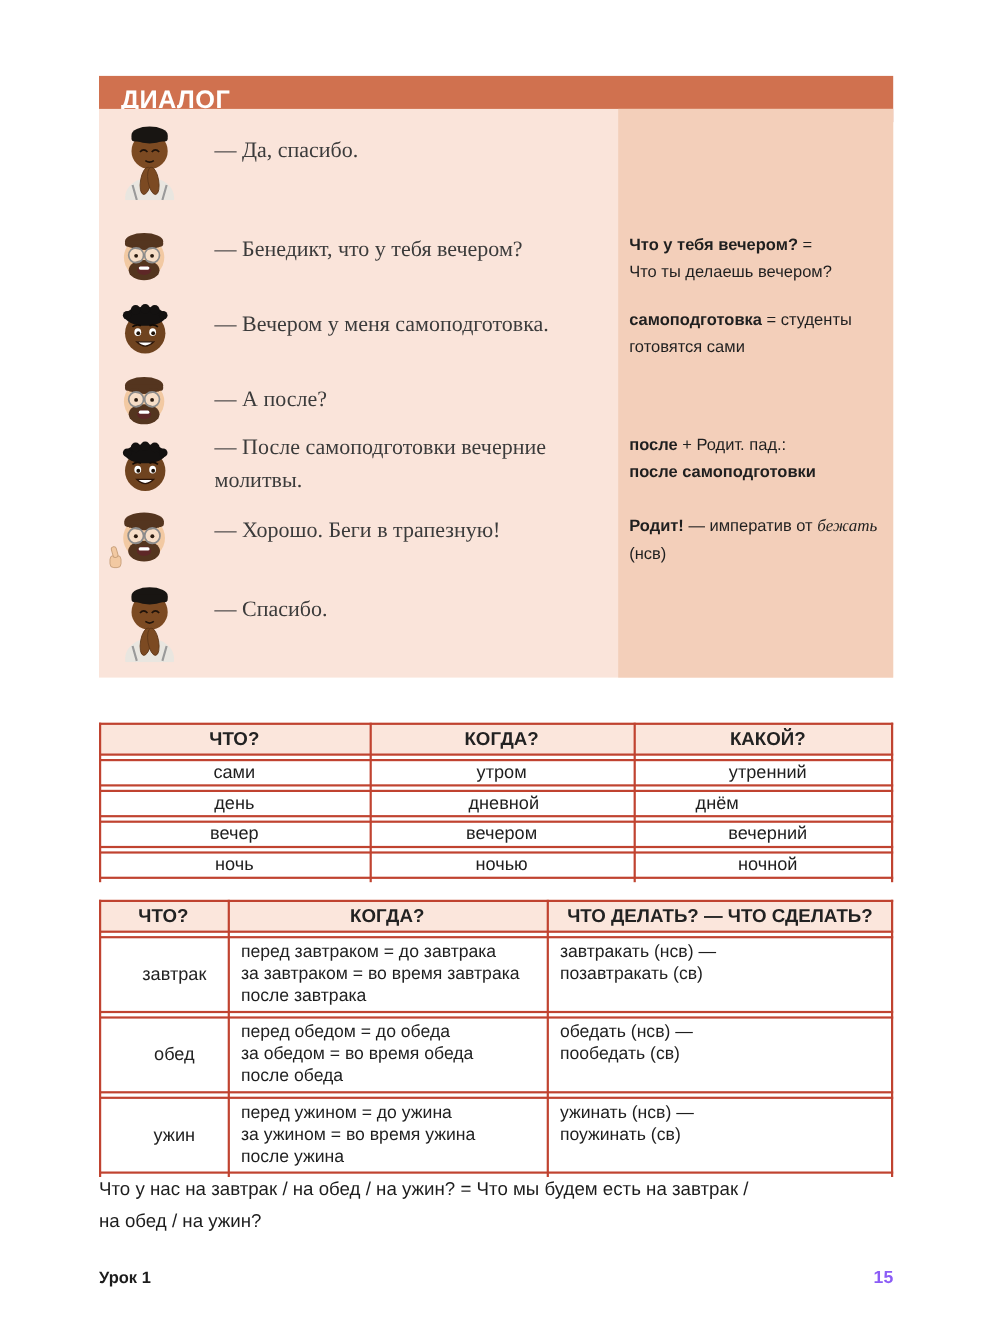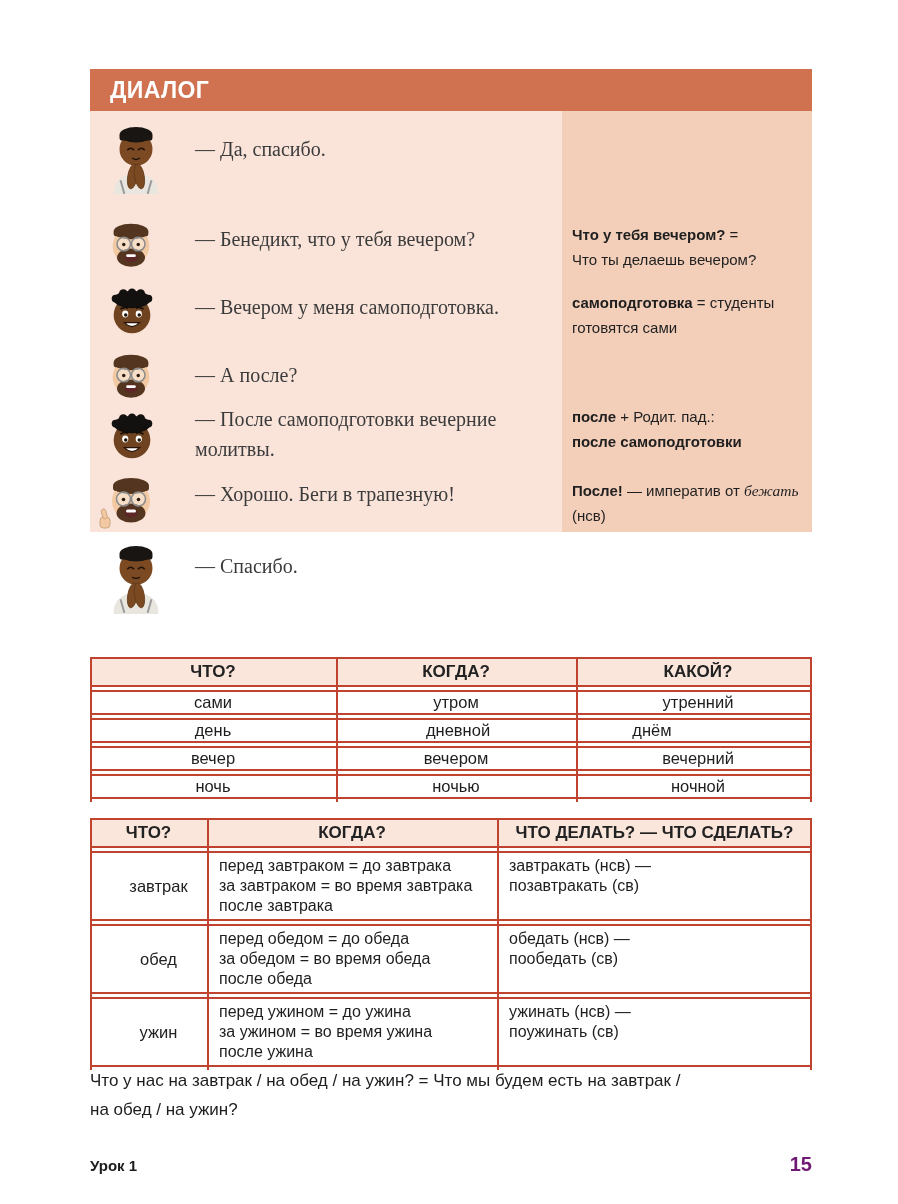--- a/index.html
+++ b/index.html
@@ -21,21 +21,21 @@
     overflow:hidden;
   }
   
   .title-bar{
     position:absolute;left:90px;top:69px;width:722px;height:42px;
     background:var(--accent);
     color:#fff;font-size:23px;font-weight:800;letter-spacing:.4px;
     line-height:42px;padding-left:20px;
   }
   .dialog-wrap{
-    position:absolute;left:90px;top:111px;width:722px;height:421px;
+    position:absolute;left:90px;top:99px;width:722px;height:517px;
     background:var(--panel);
   }
   .dialog-side{
     position:absolute;left:472px;top:0;width:250px;height:100%;
     background:var(--sidebar);
   }
   .avatar{position:absolute;}
   .a1{left:15px;top:9px;}
   .a2{left:12px;top:104px;}
   .a3{left:13px;top:172px;}
@@ -92,21 +92,21 @@
   .bottom-note{
     position:absolute;left:90px;top:1066px;width:710px;
     font-size:17px;line-height:29px;color:#1d1d1d;
     white-space:pre-line;
   }
   .footer{
     position:absolute;left:90px;top:1153px;width:722px;
     display:flex;justify-content:space-between;align-items:baseline;
   }
   .footer .lesson{font-size:15px;font-weight:700;color:#1c1c1c;}
-  .footer .pnum{font-size:20px;font-weight:700;color:#701a75;}
+  .footer .pnum{font-size:16px;font-weight:700;color:#8b5cf6;}
   .defs{position:absolute;width:0;height:0;overflow:hidden;}
 </style>
 </head>
 <body>
 
 <svg class="defs" xmlns="http://www.w3.org/2000/svg">
   <symbol id="sym-student-pray" viewBox="0 0 64 76">
     <ellipse cx="32" cy="74" rx="23" ry="19" fill="#e9e6e0"></ellipse>
     <path d="M16 62 L20 76 M48 62 L44 76" stroke="#9a9a9a" stroke-width="2" fill="none"></path>
     <circle cx="32" cy="30" r="17" fill="#7c4a22"></circle>
@@ -200,21 +200,21 @@
       <span>Что ты делаешь вечером?</span>
     </div>
     <div class="note n2">
       <span class="b">самоподготовка</span><span> = студенты готовятся сами</span>
     </div>
     <div class="note n3">
       <span class="b">после</span><span> + Родит. пад.:</span><br>
       <span class="b">после самоподготовки</span>
     </div>
     <div class="note n4">
-      <span class="b">После!</span><span> — императив от </span><span class="it">бежать</span><br>
+      <span class="b">Родит!</span><span> — императив от </span><span class="it">бежать</span><br>
       <span>(нсв)</span>
     </div>
   </div>
 
   <div class="tbl tbl-1">
     <div class="trow thead">
       <div class="tc c1">ЧТО?</div>
       <div class="tc c2">КОГДА?</div>
       <div class="tc c3">КАКОЙ?</div>
     </div>

